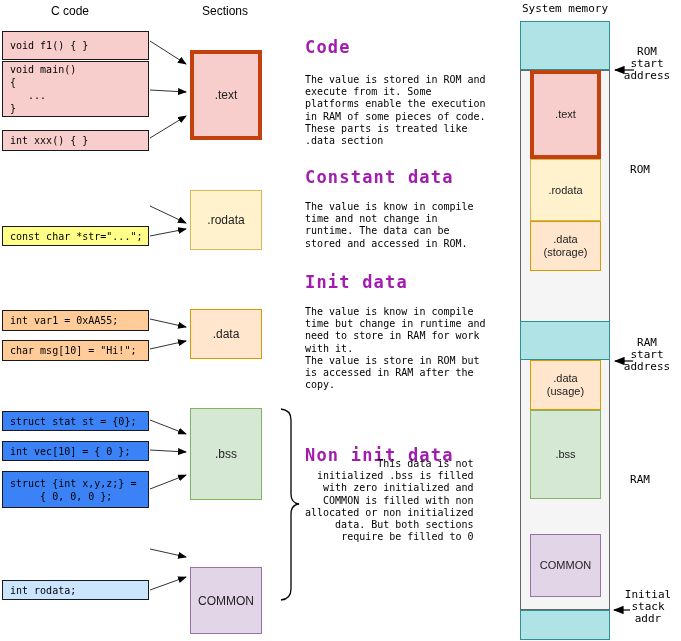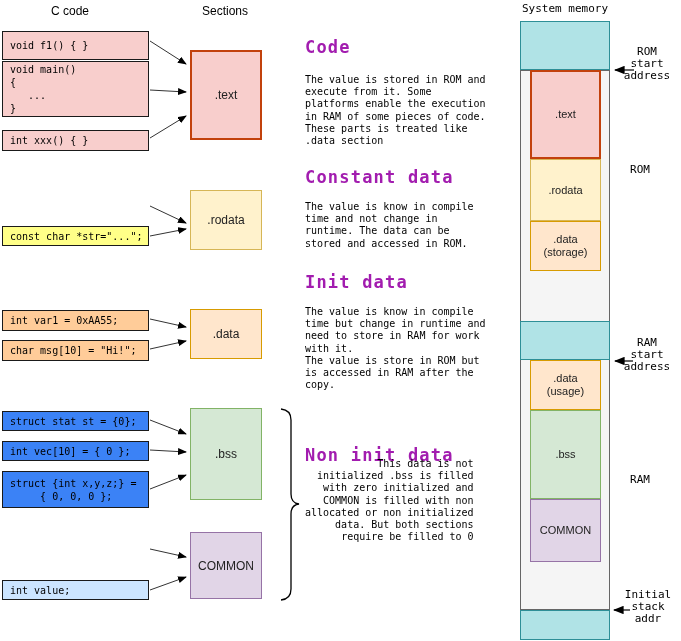--- a/index.html
+++ b/index.html
@@ -12,25 +12,25 @@
         font-size:10px;line-height:13px;white-space:pre;display:flex;align-items:center;
         padding-left:7px;color:#000;}
   .pink{background:#f8cecc;}
   .yellow{background:#ffff88;}
   .orange{background:#ffcc99;}
   .lime{background:#3b82f6;}
   .blue{background:#cce5ff;}
   
   .sbox{position:absolute;box-sizing:border-box;display:flex;align-items:center;justify-content:center;
         font-family:"Liberation Sans","DejaVu Sans",sans-serif;font-size:12px;color:#222;}
-  .sb-text{background:#f8cecc;border:2px solid #c2410c;}
+  .sb-text{background:#f8cecc;border:4px solid #c2410c;}
   .sb-rodata{background:#fff2cc;border:1px solid #d6b656;}
   .sb-data{background:#ffe6cc;border:1px solid #d79b00;}
   .sb-bss{background:#d5e8d4;border:1px solid #82b366;}
-  .sb-common{background:#e1d5e7;border:1px solid #9673a6;}
+  .sb-common{background:#e1d5e7;border:1px solid #9673a6;margin-top:35px;}
   
   .exp-title{position:absolute;left:305px;font-weight:bold;font-size:17px;letter-spacing:1.2px;
              color:#a21caf;white-space:pre;}
   .exp-body{position:absolute;left:305px;font-size:10px;line-height:12.2px;color:#000;white-space:pre;}
   
   .memgray{position:absolute;box-sizing:border-box;background:#f5f5f5;border:1px solid #666;}
   .teal{position:absolute;box-sizing:border-box;background:#b0e3e6;border:1px solid #2e8f97;}
   .mblock{position:absolute;box-sizing:border-box;display:flex;align-items:center;justify-content:center;
           font-family:"Liberation Sans","DejaVu Sans",sans-serif;font-size:11px;line-height:13px;
           color:#222;text-align:center;white-space:pre;}
@@ -51,21 +51,21 @@
    ...
 }</div>
   <div class="cbox pink" style="left:2px;top:130px;width:147px;height:21px;">int xxx() { }</div>
   <div class="cbox yellow" style="left:2px;top:226px;width:147px;height:20px;">const char *str="...";</div>
   <div class="cbox orange" style="left:2px;top:310px;width:147px;height:21px;">int var1 = 0xAA55;</div>
   <div class="cbox orange" style="left:2px;top:340px;width:147px;height:21px;">char msg[10] = "Hi!";</div>
   <div class="cbox lime" style="left:2px;top:411px;width:147px;height:20px;">struct stat st = {0};</div>
   <div class="cbox lime" style="left:2px;top:441px;width:147px;height:20px;">int vec[10] = { 0 };</div>
   <div class="cbox lime" style="left:2px;top:471px;width:147px;height:37px;">struct {int x,y,z;} =
      { 0, 0, 0 };</div>
-  <div class="cbox blue" style="left:2px;top:580px;width:147px;height:20px;">int value;</div>
+  <div class="cbox blue" style="left:2px;top:580px;width:147px;height:20px;">int rodata;</div>
 
   <div class="sbox sb-text" style="left:190px;top:50px;width:72px;height:90px;">.text</div>
   <div class="sbox sb-rodata" style="left:190px;top:190px;width:72px;height:60px;">.rodata</div>
   <div class="sbox sb-data" style="left:190px;top:309px;width:72px;height:50px;">.data</div>
   <div class="sbox sb-bss" style="left:190px;top:408px;width:72px;height:92px;">.bss</div>
   <div class="sbox sb-common" style="left:190px;top:532px;width:72px;height:67px;">COMMON</div>
 
   <div class="exp-title" style="top:37px;">Code</div>
   <div class="exp-body" style="top:74px;">The value is stored in ROM and
 execute from it. Some

